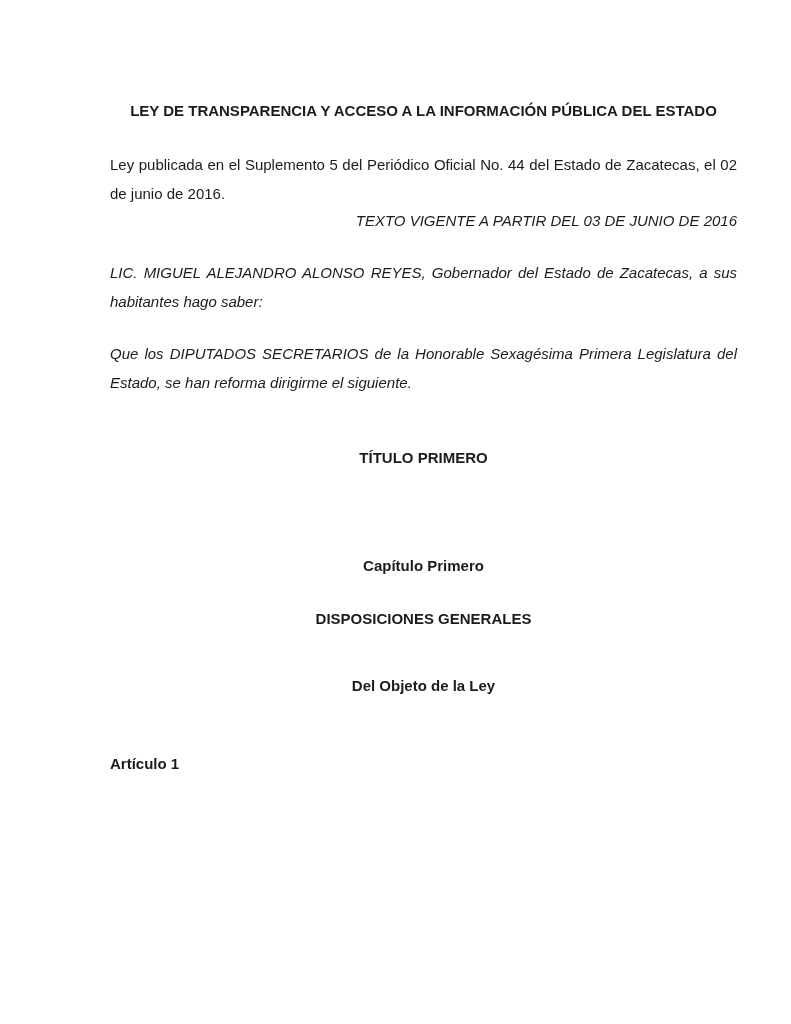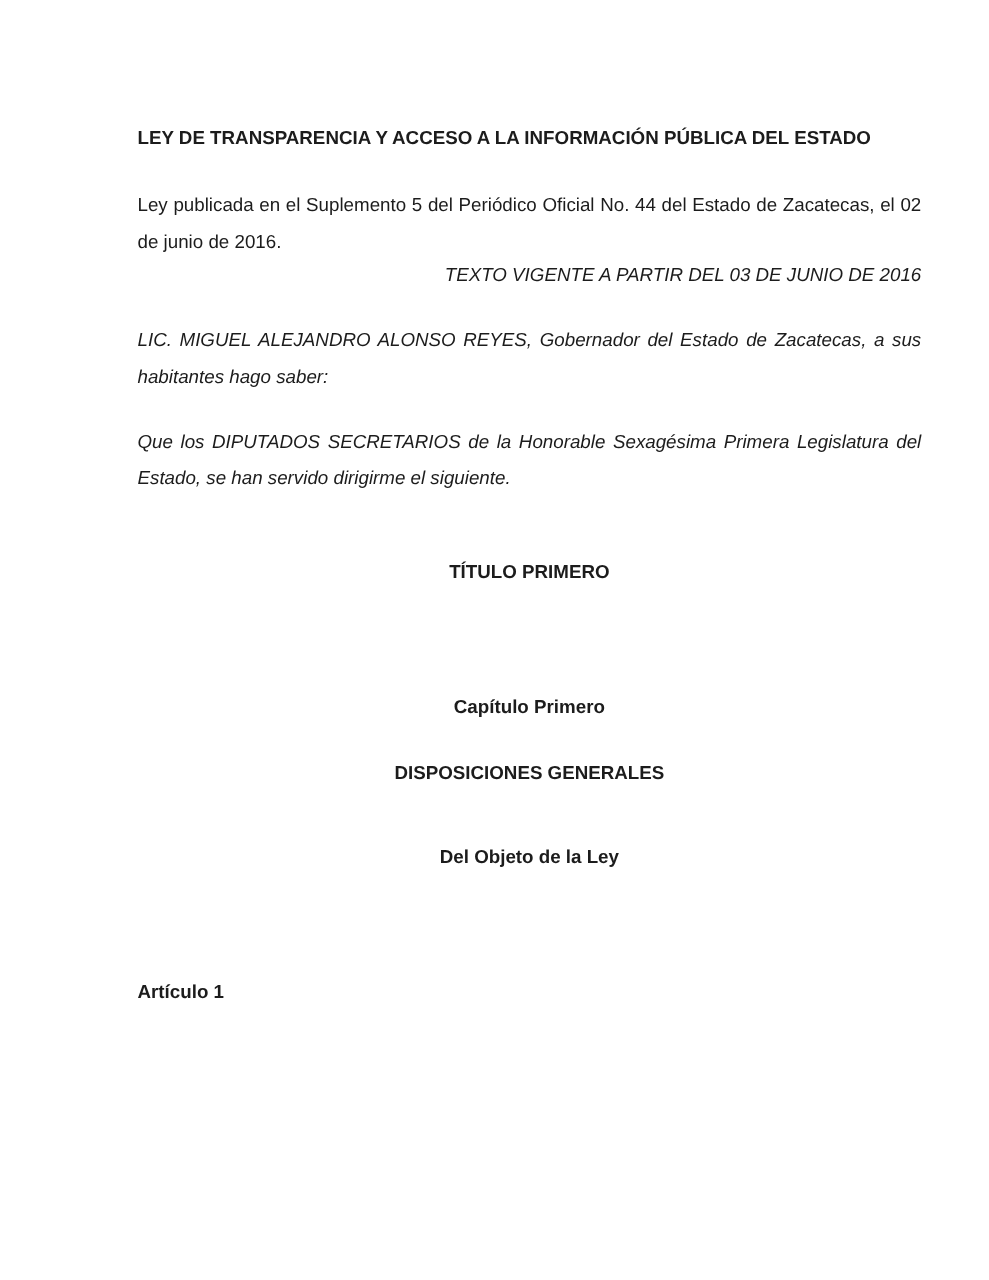--- a/index.html
+++ b/index.html
@@ -14,21 +14,21 @@
     box-sizing: border-box;
     background: #ffffff;
     color: #1c1c1c;
     font-family: "Liberation Sans", sans-serif;
     font-size: 15px;
     line-height: 29px;
     padding: 96px 54px 0 110px;
     overflow: hidden;
   }
   .doc-title {
-    text-align: left;
+    text-align: center;
     font-weight: bold;
   }
   .reform-line {
     margin-top: 19px;
     text-align: right;
     font-weight: bold;
   }
   p.body-par {
     margin: 0;
     text-align: justify;
@@ -52,42 +52,42 @@
   }
   .center-heading {
     text-align: center;
     font-weight: bold;
   }
   .h-titulo        { margin-top: 46px; }
   .h-disposiciones { margin-top: 24px; }
   .h-capitulo      { margin-top: 79px; }
   .h-objeto        { margin-top: 38px; }
   .articulo-label {
-    margin-top: 79px;
+    margin-top: 49px;
     font-weight: bold;
     text-align: left;
   }
 </style>
 </head>
 <body>
 
 <div class="page">
 
   <div class="doc-title">
     <div>LEY DE TRANSPARENCIA Y ACCESO A LA INFORMACIÓN PÚBLICA DEL ESTADO</div>
   </div>
 
 
   <p class="body-par pub-par">Ley publicada en el Suplemento 5 del Periódico Oficial No. 44 del Estado de Zacatecas, el 02 de junio de 2016.</p>
 
   <div class="vigente-line">TEXTO VIGENTE A PARTIR DEL 03 DE JUNIO DE 2016</div>
 
   <p class="body-par italic-par gov-par">LIC. MIGUEL ALEJANDRO ALONSO REYES, Gobernador del Estado de Zacatecas, a sus habitantes hago saber:</p>
 
-  <p class="body-par italic-par leg-par">Que los DIPUTADOS SECRETARIOS de la Honorable Sexagésima Primera Legislatura del Estado, se han servido dirigirme el siguiente.</p>
+  <p class="body-par italic-par leg-par">Que los DIPUTADOS SECRETARIOS de la Honorable Sexagésima Primera Legislatura del Estado, se han reforma dirigirme el siguiente.</p>
 
   <div class="center-heading h-titulo">TÍTULO PRIMERO</div>
 
   <div class="center-heading h-capitulo">Capítulo Primero</div>
 
   <div class="center-heading h-disposiciones">DISPOSICIONES GENERALES</div>
 
   <div class="center-heading h-objeto">Del Objeto de la Ley</div>
 
   <div class="articulo-label">Artículo 1</div>

